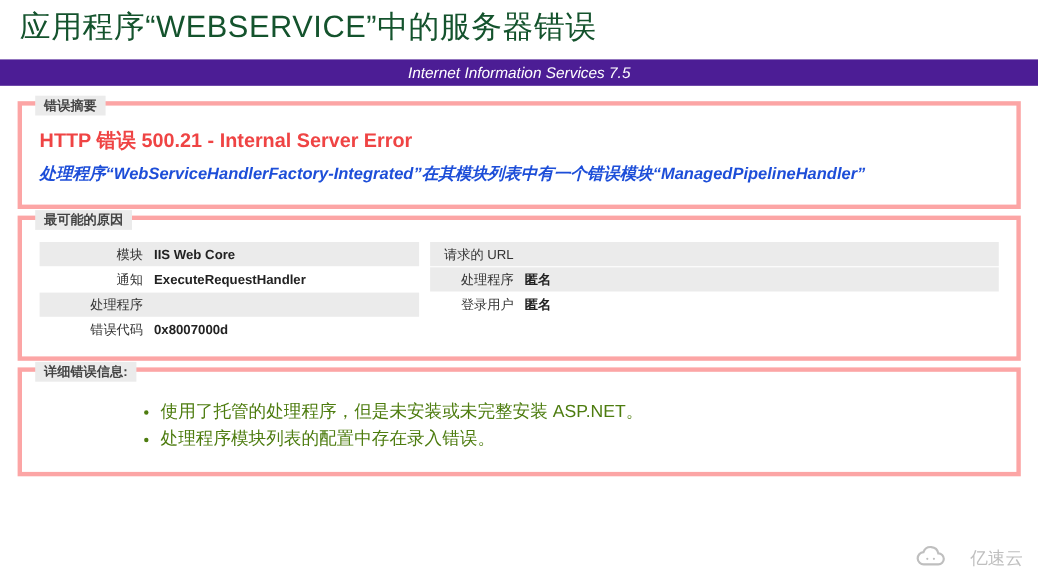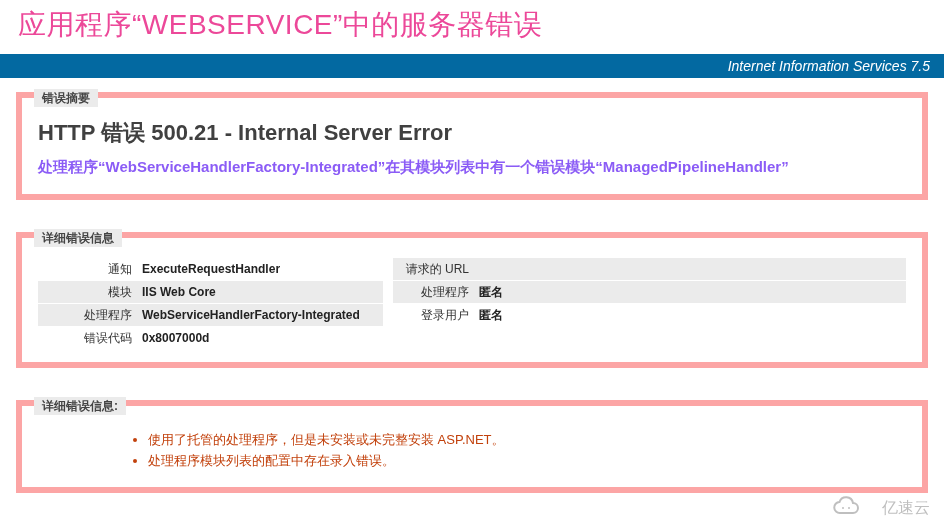--- a/index.html
+++ b/index.html
@@ -12,68 +12,69 @@
     font-size: 12px;
   }
   .page-title-bar {
     background: #ffffff;
     padding: 6px 18px 10px 18px;
   }
   .page-title-bar h1 {
     margin: 0;
     font-size: 28px;
     font-weight: 400;
-    color: #ec4899;
+    color: #14532d;
     letter-spacing: 0.5px;
     font-family: "Microsoft YaHei", "Segoe UI Light", sans-serif;
   }
   .iis-banner {
-    background: #0369a1;
+    background: #4c1d95;
     color: #ffffff;
     font-style: italic;
-    text-align: right;
+    text-align: center;
     padding: 4px 14px;
     font-size: 14px;
     font-family: "Segoe UI", Arial, sans-serif;
   }
   .content-wrap {
     padding: 14px 16px 0 16px;
   }
   .panel {
-    border: 6px solid #fca5a5;
+    border: 4px solid #fca5a5;
     background: #ffffff;
-    margin-bottom: 32px;
+    margin-bottom: 6px;
     position: relative;
     padding: 14px 16px 12px 16px;
   }
   .panel-legend {
     position: absolute;
     top: -9px;
     left: 12px;
     background: #ebebeb;
     font-size: 12px;
     font-weight: 700;
     color: #444;
     padding: 2px 8px;
     line-height: 1.2;
   }
   .err-title {
-    color: #404040;
-    font-size: 22px;
+    color: #ef4444;
+    font-size: 18px;
     font-weight: 700;
     margin: 6px 0 8px 0;
     font-family: Verdana, Arial, sans-serif;
   }
   .err-sub {
-    color: #8b5cf6;
+    color: #1d4ed8;
     font-size: 15px;
     font-weight: 700;
     line-height: 1.45;
     margin: 0 0 4px 0;
     font-family: Verdana, "Microsoft YaHei", sans-serif;
+    font-style: italic;
   }
   .detail-cols {
     display: flex;
     gap: 10px;
     margin-top: 6px;
   }
   .detail-col {
     flex: 0 0 auto;
   }
   .detail-col.left { width: 345px; }
@@ -101,22 +102,22 @@
     color: #222;
     padding: 2px 4px;
     word-break: break-all;
     font-family: Verdana, Arial, sans-serif;
   }
   .causes-list {
     margin: 10px 0 4px 0;
     padding-left: 110px;
   }
   .causes-list li {
-    font-size: 13px;
-    color: #c2410c;
+    font-size: 16px;
+    color: #4d7c0f;
     line-height: 1.6;
   }
   .watermark {
     position: fixed;
     right: 14px;
     bottom: 10px;
     display: flex;
     align-items: center;
     gap: 22px;
     color: #bfbfbf;
@@ -139,36 +140,35 @@
 
 <div class="content-wrap">
 
   <div class="panel">
     <div class="panel-legend">错误摘要</div>
     <div class="err-title">HTTP 错误 500.21 - Internal Server Error</div>
     <div class="err-sub">处理程序“WebServiceHandlerFactory-Integrated”在其模块列表中有一个错误模块“ManagedPipelineHandler”</div>
   </div>
 
   <div class="panel">
-    <div class="panel-legend">详细错误信息</div>
+    <div class="panel-legend">最可能的原因</div>
 
     <div class="detail-cols">
 
       <div class="detail-col left">
+        <div class="kv-row shaded">
+          <div class="kv-label">模块</div>
+          <div class="kv-value">IIS Web Core</div>
+        </div>
         <div class="kv-row">
           <div class="kv-label">通知</div>
           <div class="kv-value">ExecuteRequestHandler</div>
         </div>
         <div class="kv-row shaded">
-          <div class="kv-label">模块</div>
-          <div class="kv-value">IIS Web Core</div>
-        </div>
-        <div class="kv-row shaded">
           <div class="kv-label">处理程序</div>
-          <div class="kv-value">WebServiceHandlerFactory-Integrated</div>
         </div>
         <div class="kv-row">
           <div class="kv-label">错误代码</div>
           <div class="kv-value">0x8007000d</div>
         </div>
       </div>
 
       <div class="detail-col right">
         <div class="kv-row shaded">
           <div class="kv-label">请求的 URL</div>

